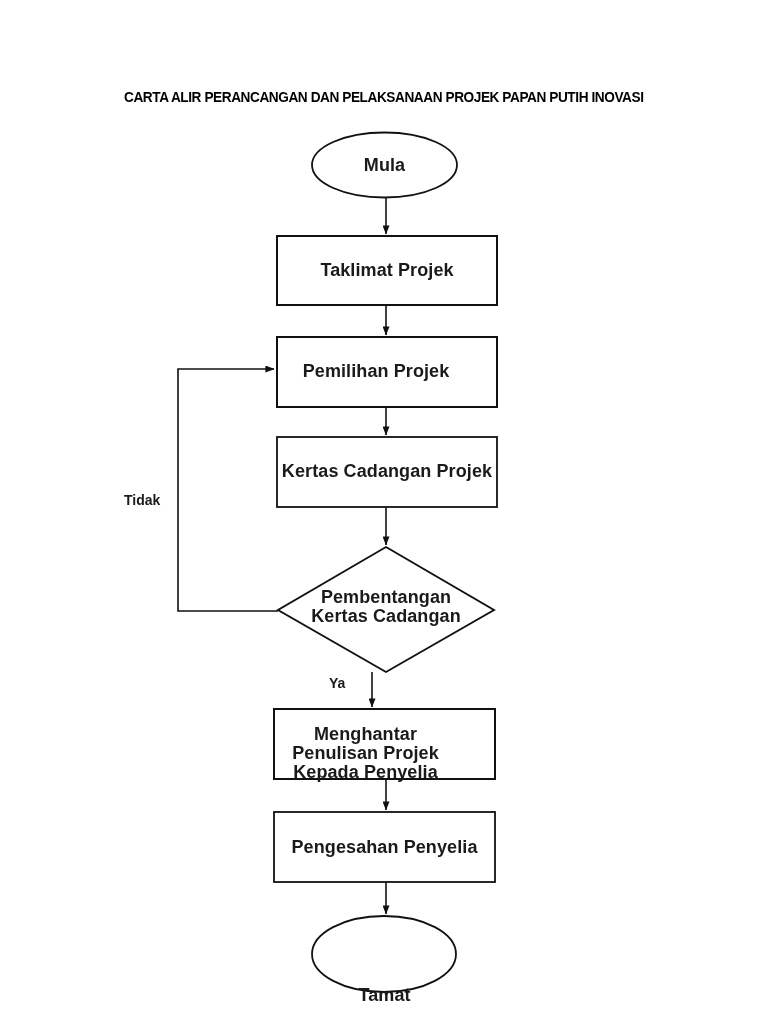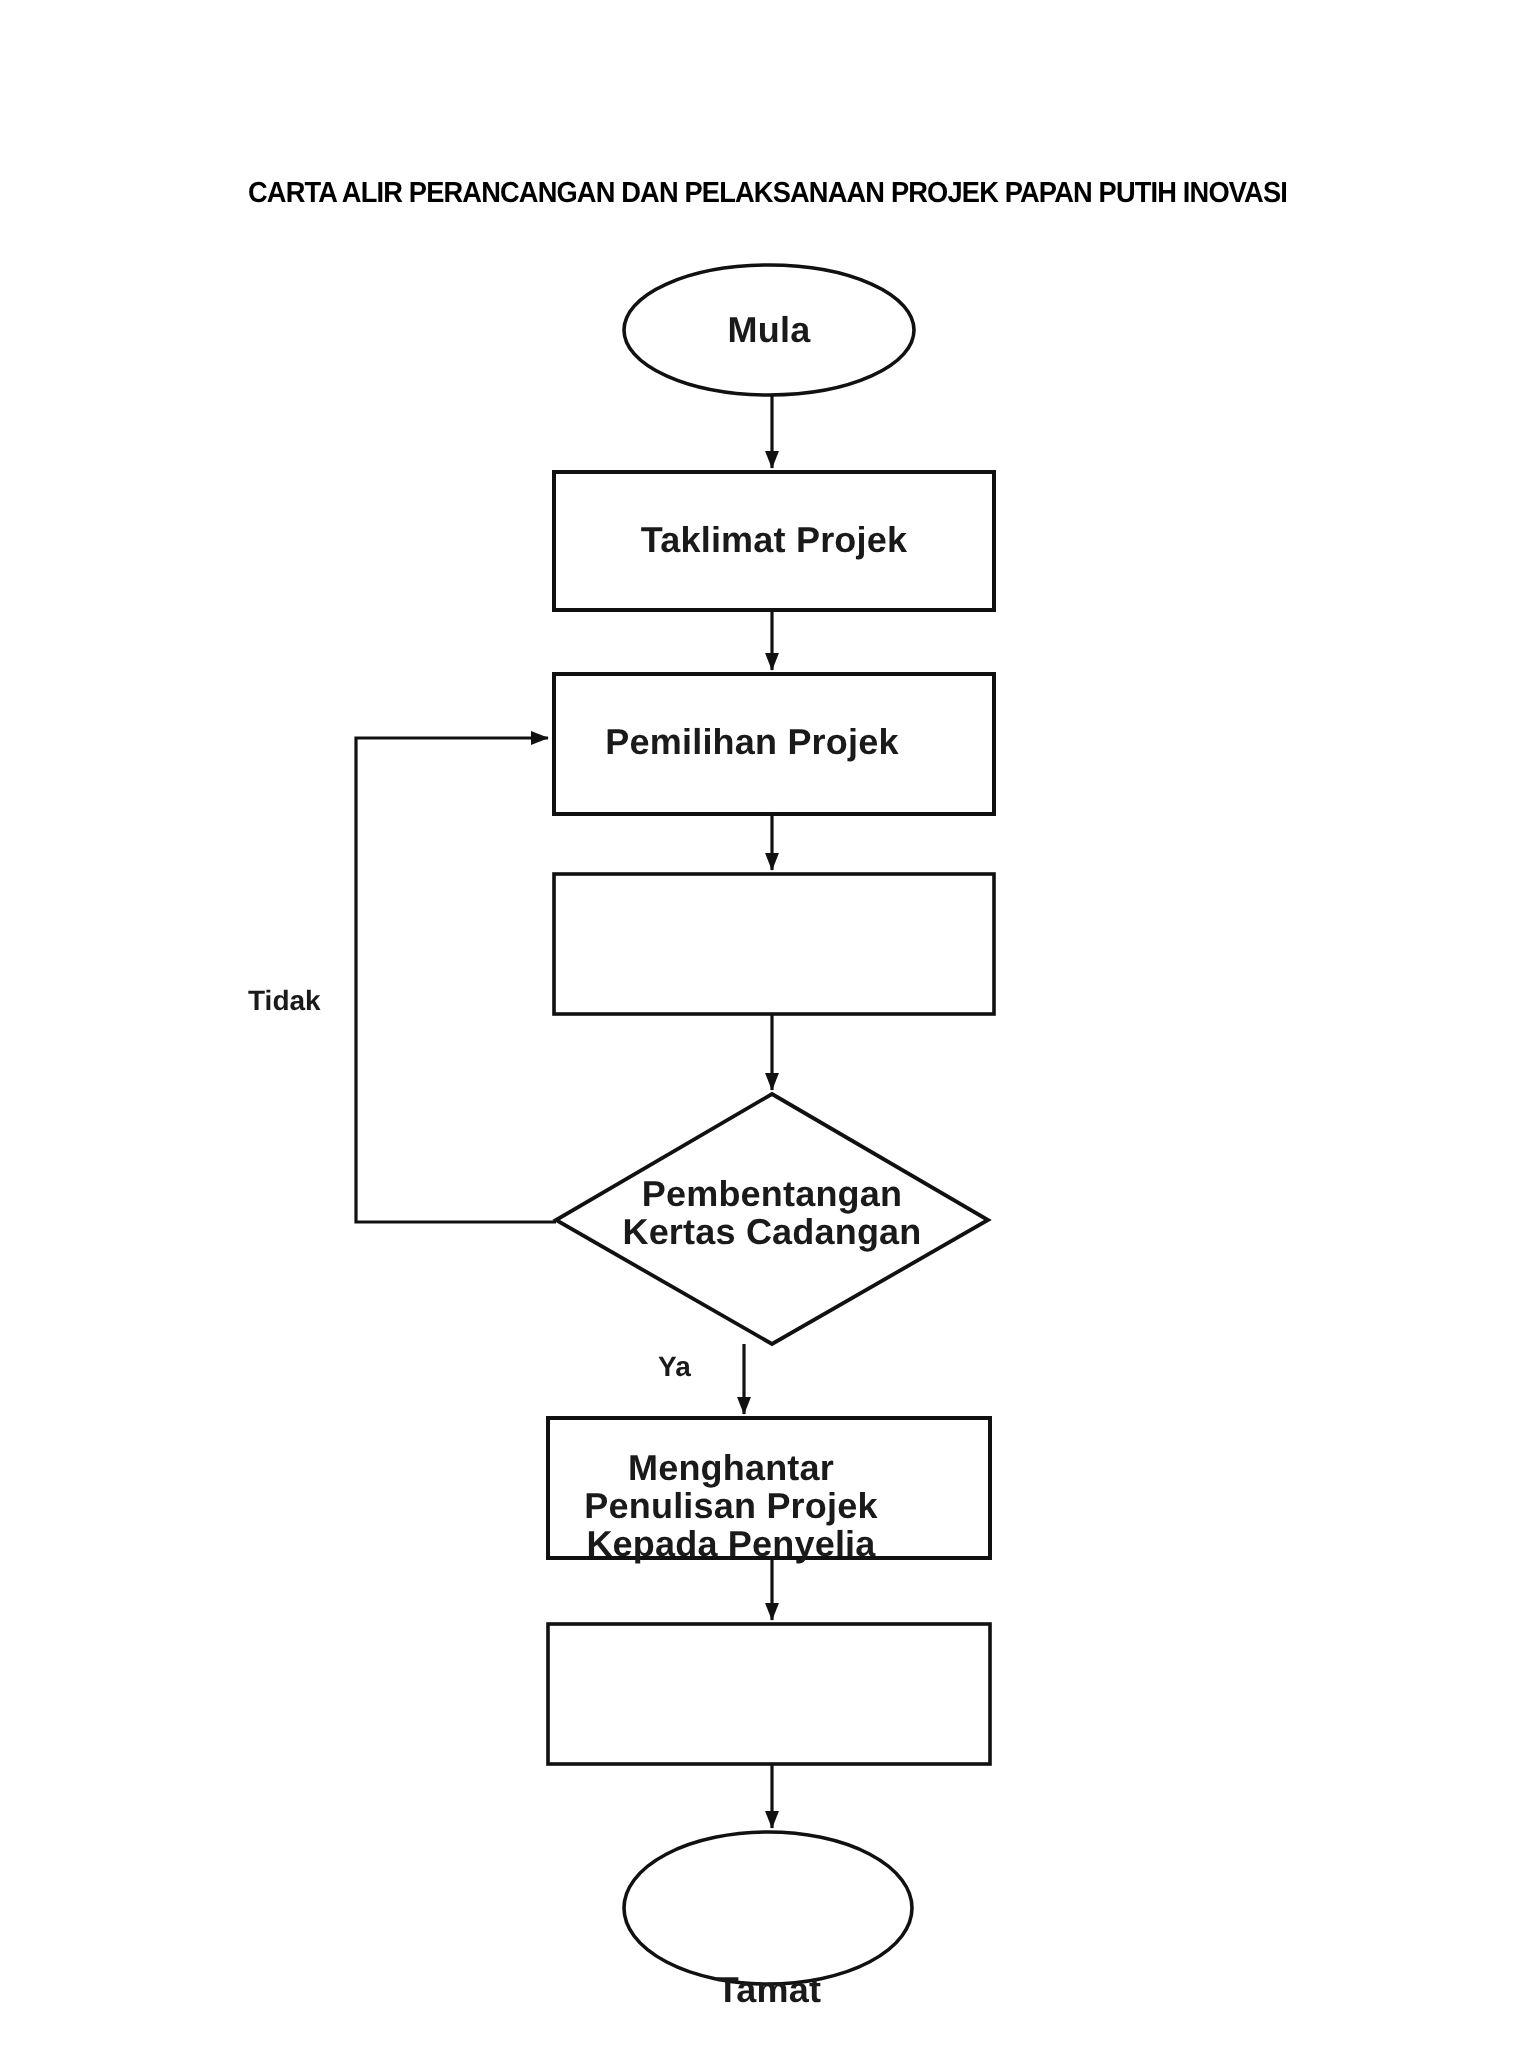--- a/index.html
+++ b/index.html
@@ -109,27 +109,29 @@
 
     <polyline points="278,611 178,611 178,369 274,369" fill="none" stroke="#111111" stroke-width="1.6" marker-end="url(#arrowhead)"></polyline>
   </svg>
 
   <div class="node-label" style="left:312px; top:156px; width:145px;">Mula</div>
 
   <div class="node-label" style="left:277px; top:261px; width:220px;">Taklimat Projek</div>
 
   <div class="node-label" style="left:266px; top:362px; width:220px;">Pemilihan Projek</div>
 
+  <div class="node-label" style="left:277px; top:462px; width:220px;">Kertas Cadangan Projek</div>
 
   <div class="node-label" style="left:281px; top:588px; width:210px;">Pembentangan
 Kertas Cadangan</div>
 
   <div class="node-label" style="left:274px; top:744px; width:183px; transform:translateY(-19px);">Menghantar Penulisan Projek
 Kepada Penyelia</div>
 
+  <div class="node-label" style="left:274px; top:838px; width:221px;">Pengesahan Penyelia</div>
 
   <div class="node-label" style="left:312px; top:944px; width:145px;margin-top:42px;">Tamat</div>
 
   <div class="edge-label" style="left:124px; top:492px;">Tidak</div>
 
   <div class="edge-label" style="left:329px; top:675px;">Ya</div>
 
 </div>
 
 </body></html>

